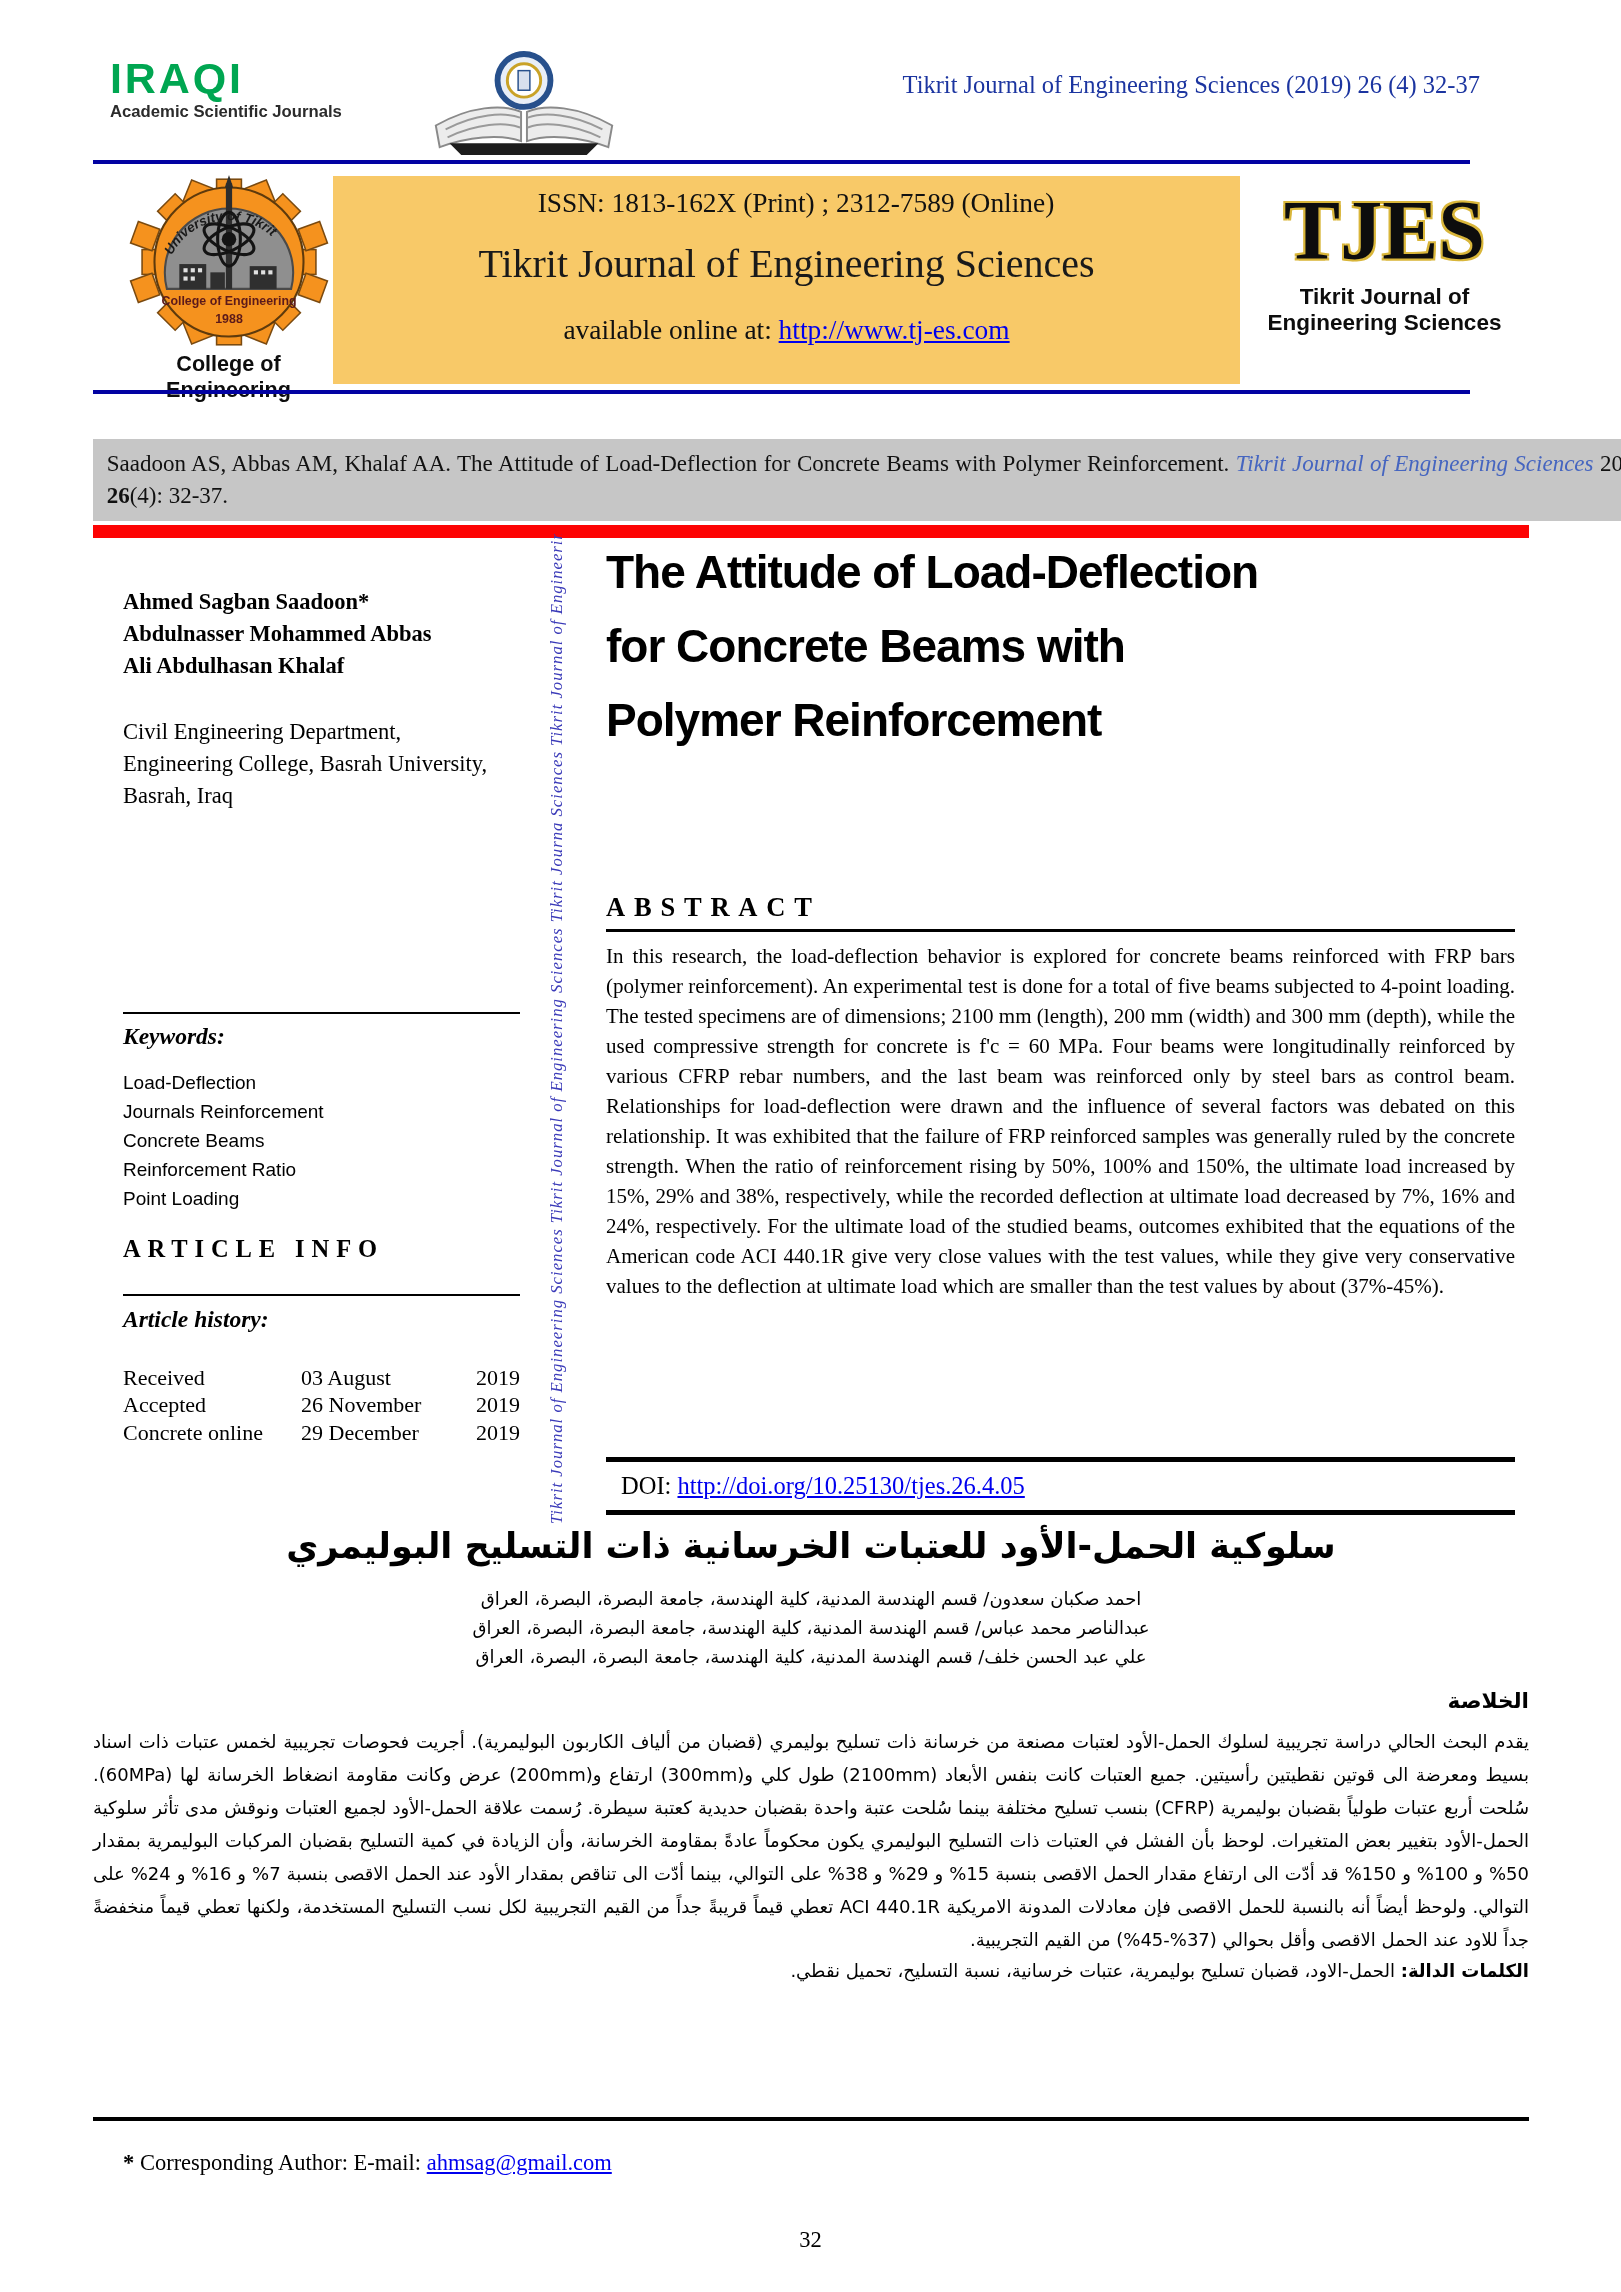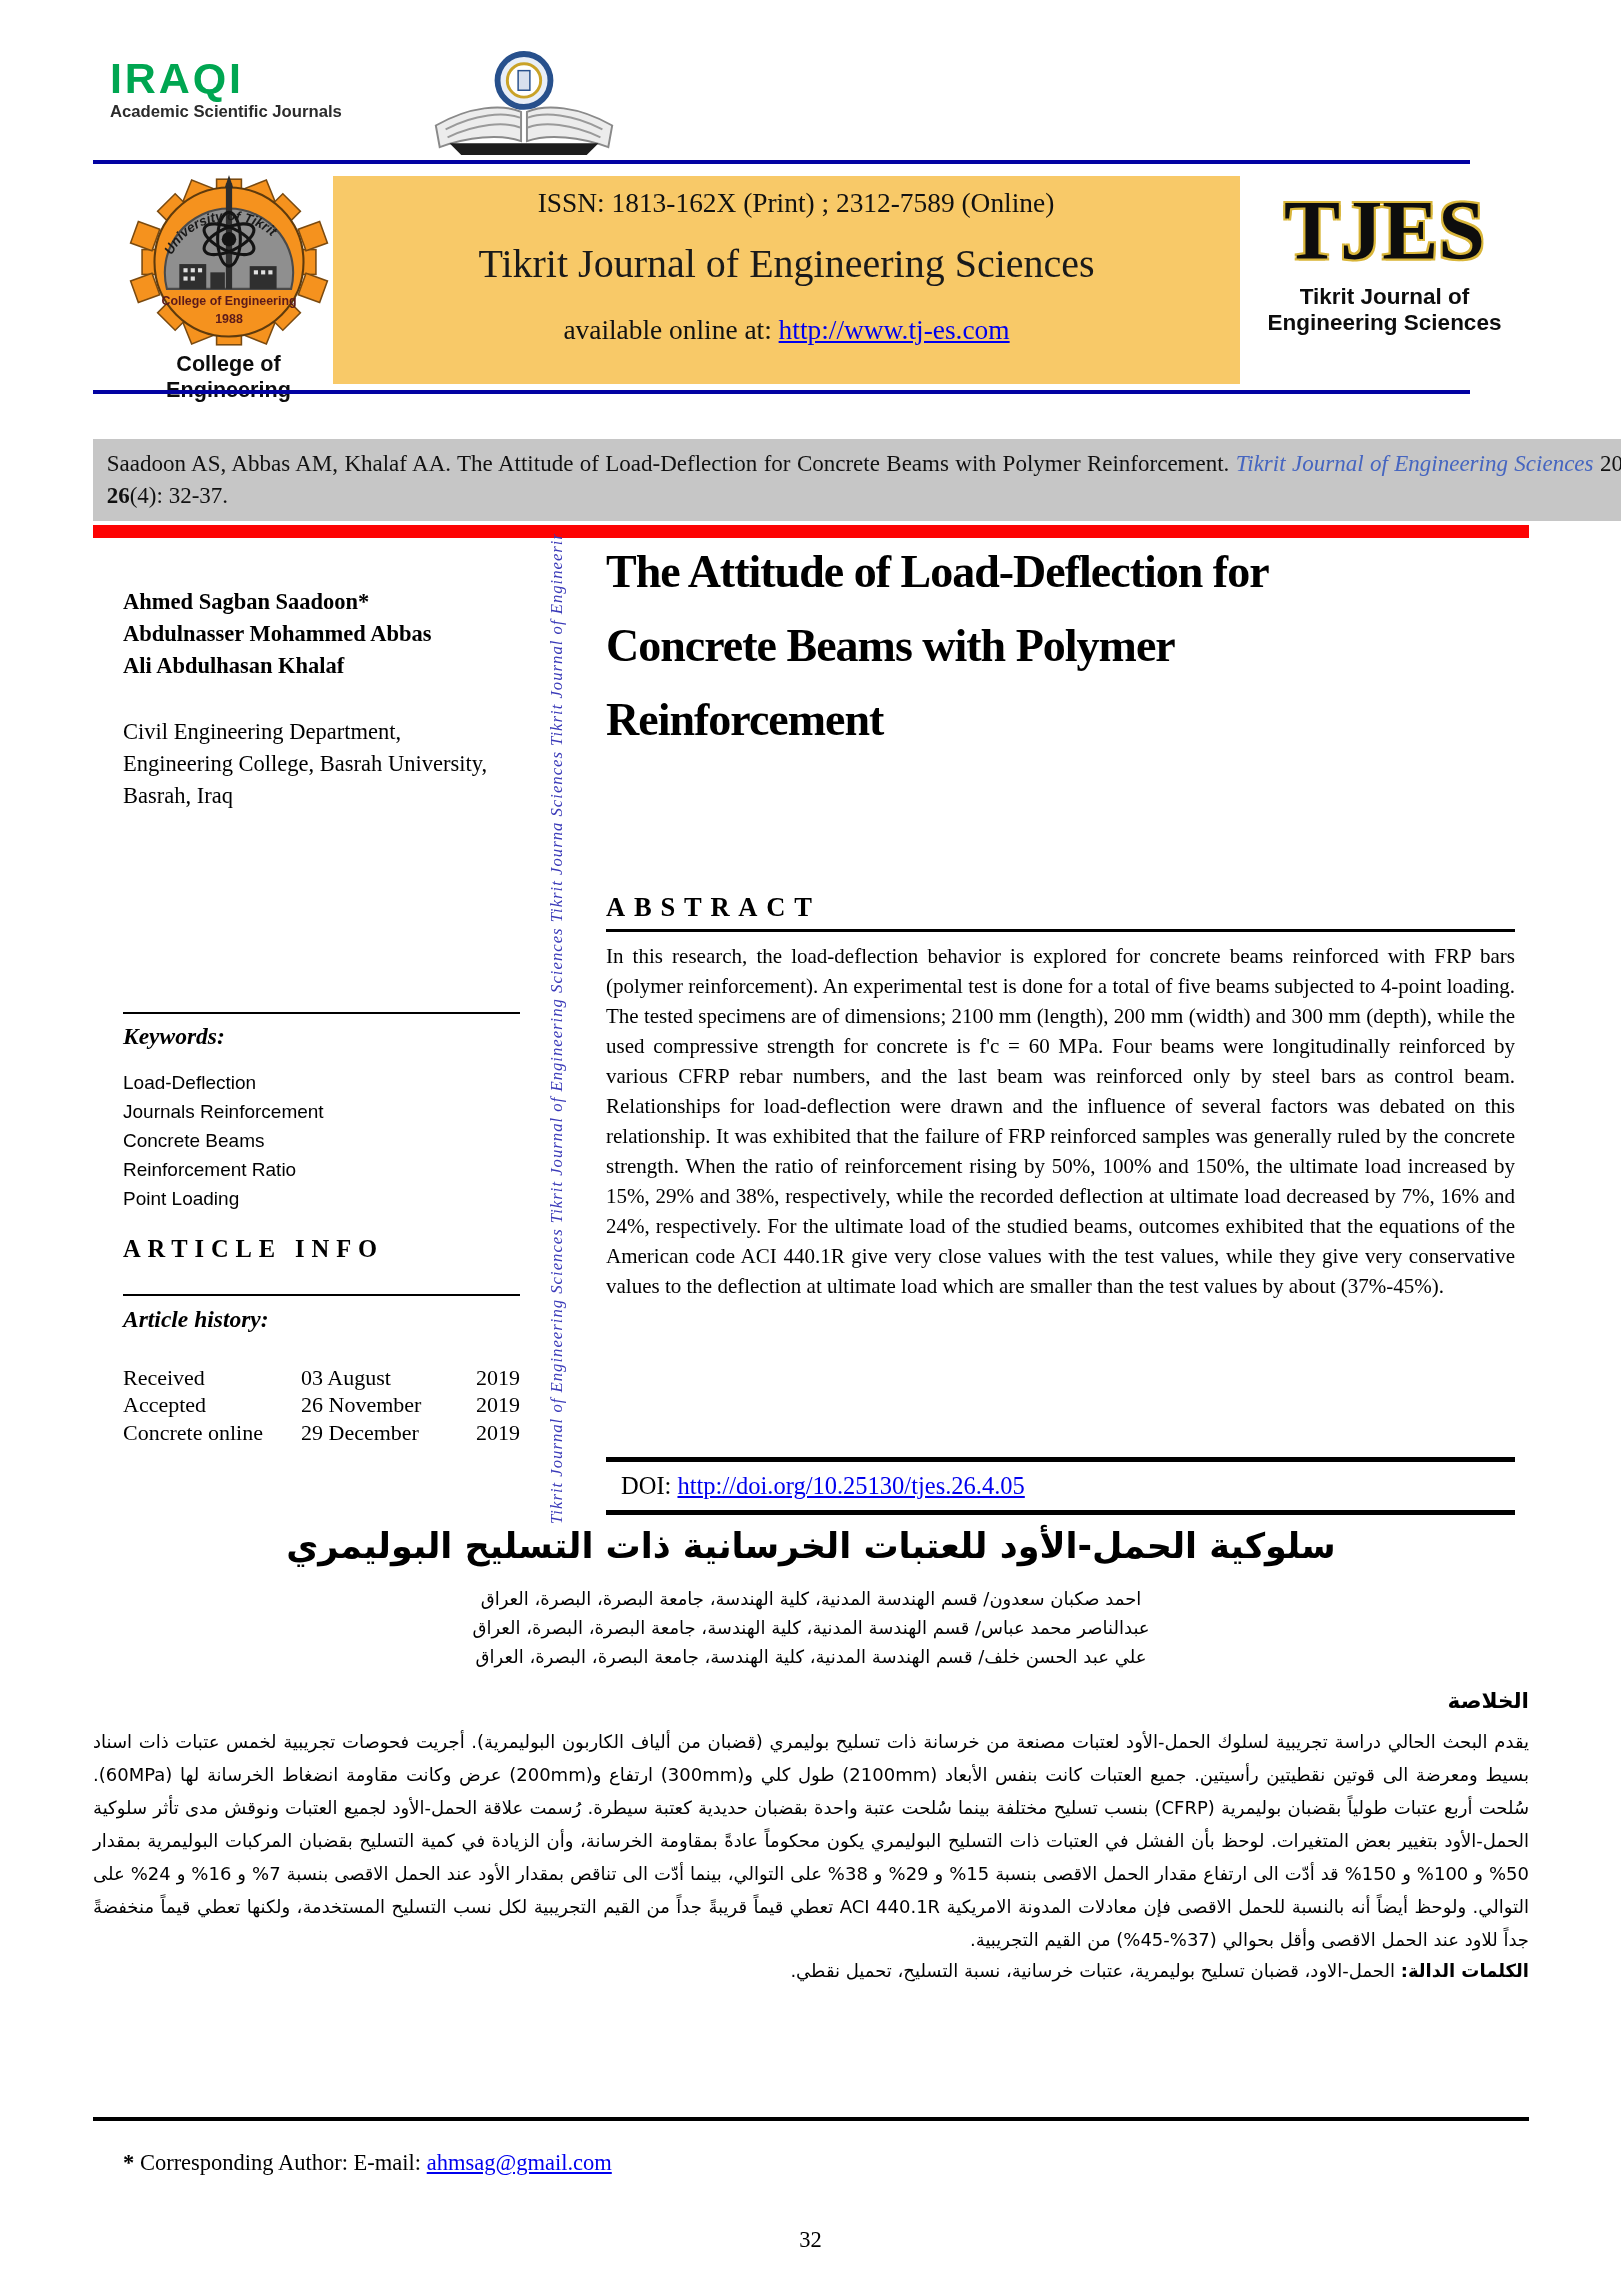--- a/index.html
+++ b/index.html
@@ -49,21 +49,21 @@
   .hrow { display:flex; }
   .hlabel { width:178px; }
   .hdate { flex:1; }
   .hyear { text-align:right; }
 
   
   .vstrip { position:absolute; left:547px; top:534px; width:41px; height:990px; writing-mode:vertical-rl; transform:rotate(180deg);
     font-style:italic; color:#3a3ab8; font-size:16.7px; letter-spacing:1px; overflow:hidden; white-space:nowrap; }
 
   
-  .title { position:absolute; left:606px; top:535px; width:686px; font-family:Liberation Serif, serif; font-weight:bold; font-size:46px; line-height:74px; letter-spacing:-1px; color:#000; }
+  .title { position:absolute; left:606px; top:535px; width:686px; font-family:Liberation Sans, sans-serif; font-weight:bold; font-size:46px; line-height:74px; letter-spacing:-1px; color:#000; }
   .abs-head { position:absolute; left:606px; top:892px; width:909px; font-size:26.5px; font-weight:bold; letter-spacing:8.8px; border-bottom:3.9px solid #000; padding-bottom:5.9px; }
   .abs-text { position:absolute; left:606px; top:941px; width:909px; font-size:21px; line-height:30px; text-align:justify; }
   .copyright { position:absolute; left:606px; top:1421px; width:909px; text-align:right; color:#c00d0d; font-size:21px; }
   .rule-a { position:absolute; left:606px; top:1457px; width:909px; height:4.9px; background:#000; }
   .doi-line { position:absolute; left:621px; top:1472px; font-size:24.5px; }
   .rule-b { position:absolute; left:606px; top:1510px; width:909px; height:4.9px; background:#000; }
 
   
   .arabic { position:absolute; left:93px; top:1525px; width:1436px; direction:rtl; font-family:"DejaVu Sans", sans-serif; }
   .ar-title { text-align:center; font-weight:bold; font-size:35px; line-height:43px; color:#000; }
@@ -97,20 +97,21 @@
       <circle cx="100" cy="34" r="17" fill="#ffffff" stroke="#c9a227" stroke-width="3"></circle>
       <rect x="94" y="24" width="12" height="20" fill="#d8e0ee" stroke="#27508c" stroke-width="1.5"></rect>
       <path d="M10,80 C45,60 78,58 97,66 L97,96 C75,88 42,92 14,102 Z" fill="#ececec" stroke="#8a8a8a" stroke-width="2"></path>
       <path d="M190,80 C155,60 122,58 103,66 L103,96 C125,88 158,92 186,102 Z" fill="#ececec" stroke="#8a8a8a" stroke-width="2"></path>
       <path d="M20,84 C50,68 80,66 96,72 M22,92 C52,78 80,76 96,82" fill="none" stroke="#9a9a9a" stroke-width="2"></path>
       <path d="M180,84 C150,68 120,66 104,72 M178,92 C148,78 120,76 104,82" fill="none" stroke="#9a9a9a" stroke-width="2"></path>
       <path d="M24,98 L176,98 L164,110 L36,110 Z" fill="#1d1d1d"></path>
     </svg>
   </div>
 
+  <div class="journal-ref">Tikrit Journal of Engineering Sciences (2019) 26 (4) 32-37</div>
   <div class="blue-rule blue-rule-1"></div>
 
   <div class="gear-wrap">
     <svg viewBox="0 0 200 172" width="208" height="178">
       <defs>
           <path id="arcpath" d="M40,92 A62,62 0 0 1 160,92"></path>
         </defs>
       <g fill="#f5921e" stroke="#7a4a10" stroke-width="1.5">
         <rect x="88" y="6" width="24" height="24"></rect>
         <rect x="88" y="142" width="24" height="24"></rect>

